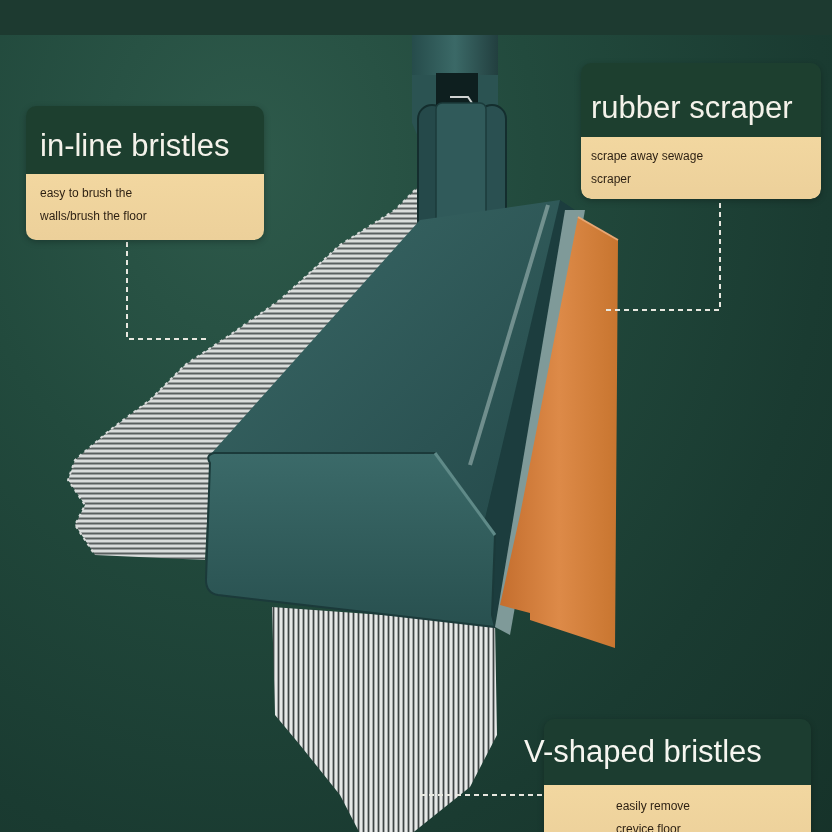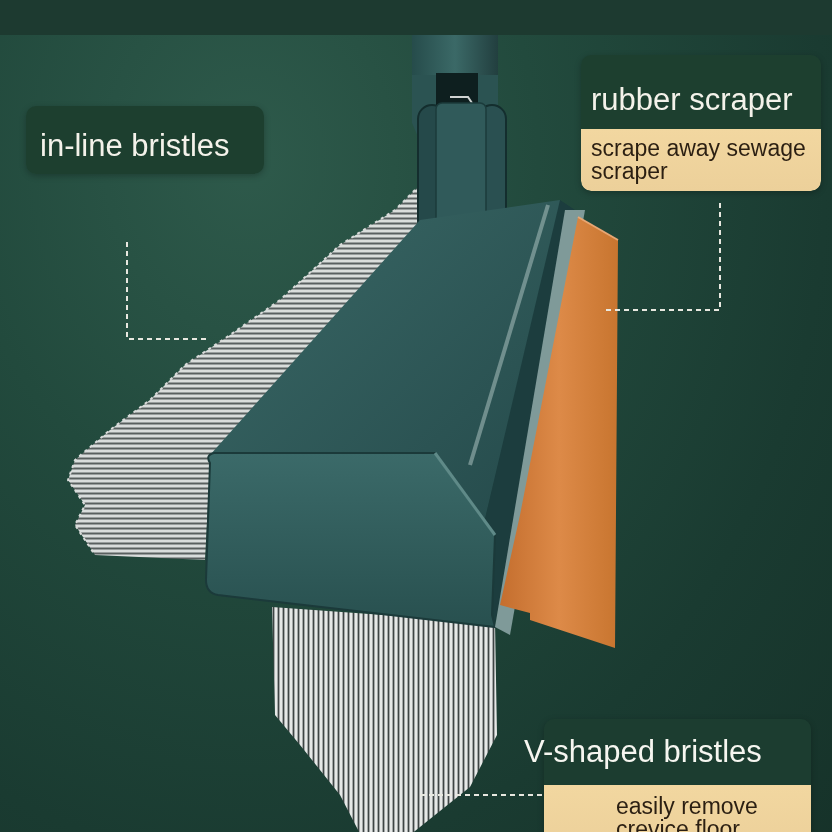--- a/index.html
+++ b/index.html
@@ -2,25 +2,25 @@
 <html><head>
 <meta charset="utf-8">
 <style>
   html, body { margin: 0; padding: 0; }
   body { width: 832px; height: 832px; overflow: hidden; background: #1d3a30; font-family: "Liberation Sans", sans-serif; }
   .stage { position: relative; width: 832px; height: 832px; overflow: hidden;
     background: radial-gradient(ellipse at 30% 15%, #2e5a4b 0%, #224a3d 35%, #1a3b31 70%, #163229 100%); margin-top: 35px; }
   svg.art { position: absolute; left: 0; top: 0; width: 832px; height: 832px; }
   .callout { position: absolute; border-radius: 10px; overflow: hidden; box-shadow: 0 2px 6px rgba(0,0,0,0.25); }
   .callout .title { background: #1d3f2f; color: #f4f2ea; font-size: 31px; line-height: 1; white-space: nowrap; }
-  .callout .desc { background: linear-gradient(180deg,#f2d7a0 0%, #ecd09a 100%); color: #2b1f12; font-size: 23px; line-height: 23px; }
+  .callout .desc { background: linear-gradient(180deg,#f2d7a0 0%, #ecd09a 100%); color: #2b1f12; font-size: 12px; line-height: 23px; }
   .c1 { left: 26px; top: 71px; width: 238px; }
   .c1 .title { height: 68px; padding: 24px 0 0 14px; box-sizing: border-box; }
   .c1 .desc { height: 66px; padding: 8px 0 0 14px; box-sizing: border-box; }
-  .c2 { left: 581px; top: 20px; width: 240px; }
+  .c2 { left: 581px; top: 28px; width: 240px; }
   .c2 .title { height: 74px; padding: 29px 0 0 10px; box-sizing: border-box; }
   .c2 .desc { height: 62px; padding: 8px 0 0 10px; box-sizing: border-box; border-radius: 0 0 10px 10px; }
   .c3 { left: 544px; top: 684px; width: 267px; }
   .c3 .title { height: 66px; padding: 17px 0 0 0; box-sizing: border-box; margin-left: -20px; background: transparent; color: #f6f6f0; }
   .c3-bg { position: absolute; left: 544px; top: 684px; width: 267px; height: 66px; background: #1c3d30; border-radius: 10px 10px 0 0; }
   .c3 .desc { height: 64px; padding: 10px 0 0 72px; box-sizing: border-box; border-radius: 0 0 10px 10px; }
   .c3 { overflow: visible; box-shadow: none; }
   .c3-shadow { position:absolute; left:544px; top:684px; width:267px; height:130px; border-radius:10px; box-shadow: 0 2px 6px rgba(0,0,0,0.25); }
 </style>
 </head>
@@ -96,20 +96,24 @@
 
     <g fill="none" stroke="#e8e8e0" stroke-width="2" stroke-dasharray="5 4">
       <path d="M127,207 L127,304 L210,304"></path>
       <path d="M720,168 L720,275 L604,275"></path>
       <path d="M420,760 L544,760"></path>
     </g>
   </svg>
 
   <div class="callout c1">
     <div class="title">in-line bristles</div>
+    <div class="desc">
+      <div>easy to brush the</div>
+      <div>walls/brush the floor</div>
+    </div>
   </div>
 
   <div class="callout c2">
     <div class="title">rubber scraper</div>
     <div class="desc">
       <div>scrape away sewage</div>
       <div>scraper</div>
     </div>
   </div>
 

